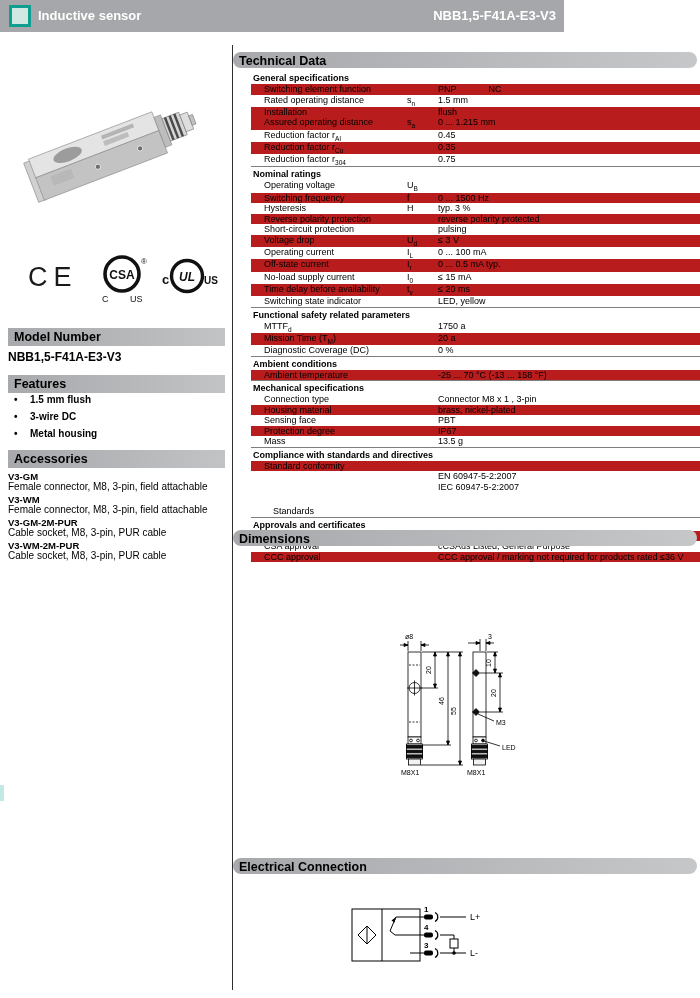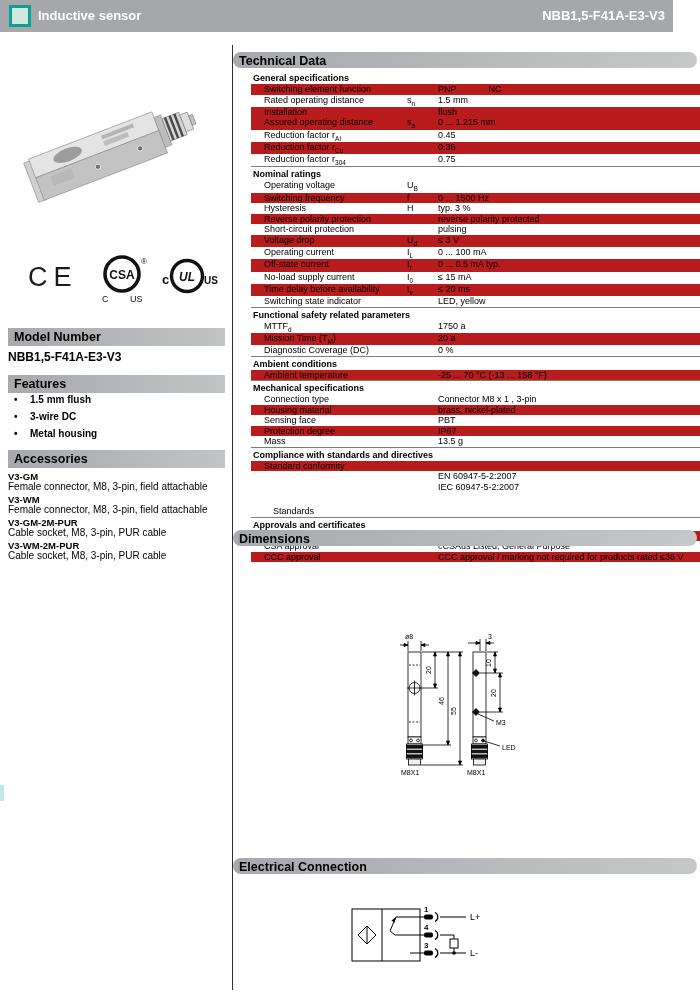--- a/index.html
+++ b/index.html
@@ -1,21 +1,21 @@
 <!DOCTYPE html>
 <html><head>
 <meta charset="utf-8">
 <style>
   html,body{margin:0;padding:0;}
   body{
     width:700px;height:998px;position:relative;background:#ffffff;
     font-family:"Liberation Sans", sans-serif;color:#000;overflow:hidden;
   }
   
-  .topbar{position:absolute;left:0;top:0;width:673px;height:32px;background:#a6a7aa;}
+  .topbar{position:absolute;left:0;top:0;width:564px;height:32px;background:#a6a7aa;}
   .brandbox{position:absolute;left:9px;top:5px;width:22px;height:22px;box-sizing:border-box;
     background:#cfe9e2;border:3px solid #0e9f90;}
   .topbar-title{position:absolute;left:38px;top:8px;font-size:13px;font-weight:bold;color:#fff;}
   .topbar-model{position:absolute;right:8px;top:8px;font-size:13px;font-weight:bold;color:#fff;}
   
   .vdivider{position:absolute;left:232px;top:45px;width:1px;height:945px;background:#2f2f2f;}
   .edge-accent{position:absolute;left:0;top:785px;width:4px;height:16px;background:#c2e9e3;}
   
   .sbar{position:absolute;left:8px;width:217px;height:18px;box-sizing:border-box;
     background:linear-gradient(to right,#a8a9ac,#c2c3c5);

